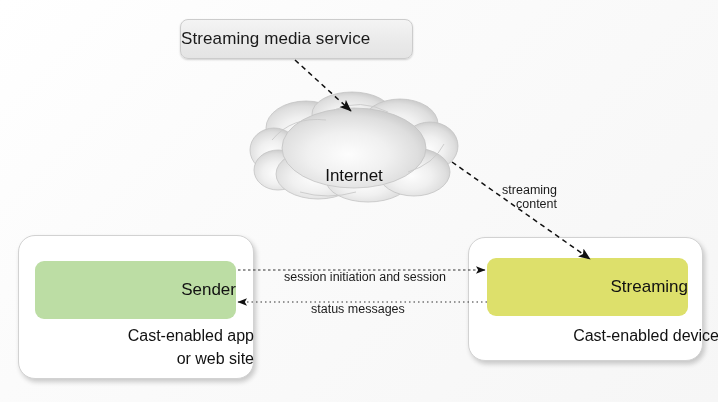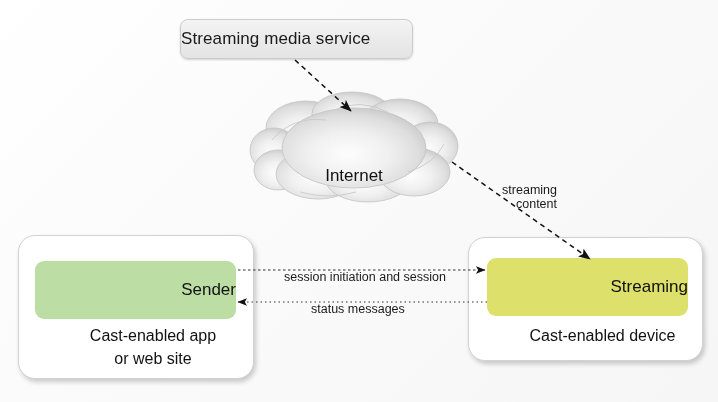--- a/index.html
+++ b/index.html
@@ -109,35 +109,35 @@
     background: #dde06b;
   }
   .role-box .label {
     font-size: 17px;
     color: #111111;
   }
 
   
   .device-caption {
     position: absolute;
-    text-align: center;
+    text-align: right;
     font-size: 16px;
     color: #111111;
     line-height: 23px;
-    margin-left: 17px;
   }
   #sender-caption {
     left: 18px;
     top: 324px;
     width: 236px;
   }
   #receiver-caption {
     left: 468px;
     top: 324px;
     width: 235px;
+    padding-left: 16px;
   }
 
   
   .edge-label {
     position: absolute;
     font-size: 12.5px;
     color: #1a1a1a;
     line-height: 14px;
     white-space: nowrap;
     margin-top: 16px;

